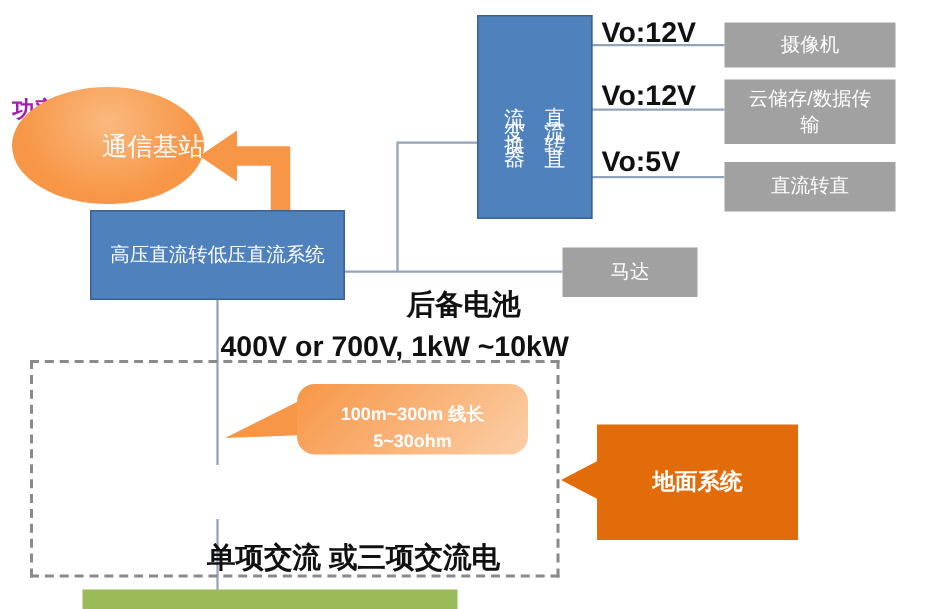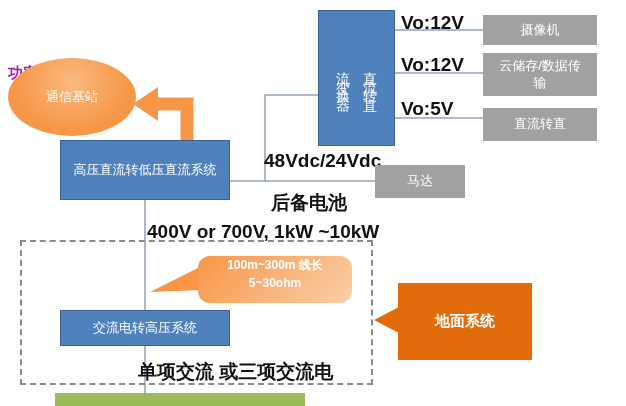--- a/index.html
+++ b/index.html
@@ -8,22 +8,22 @@
     font-family:"Liberation Sans", sans-serif;overflow:hidden;
   }
   .abs{position:absolute;}
   .wires{position:absolute;left:0;top:0;width:626px;height:406px;}
   .title{
     left:8px;top:16px;font-size:15px;font-weight:bold;color:#a21caf;margin-top:48px;
   }
   .ellipse{
     left:8px;top:58px;width:128px;height:78px;border-radius:50%;
     background:radial-gradient(ellipse at 50% 30%, #fab97f 0%, #f79646 65%);
-    display:flex;align-items:center;justify-content:center;
-    color:#fff;font-size:13px;
+    display:flex;align-items:center;justify-content:flex-end;
+    color:#fff;font-size:17px;
   }
   .box-blue{
     background:#4f81bd;border:1px solid #3a6293;color:#fff;
     display:flex;align-items:center;justify-content:center;text-align:center;
     font-size:13px;line-height:1.35;box-sizing:border-box;
   }
   .box-gray{
     background:#a1a1a1;color:#fff;
     display:flex;align-items:center;justify-content:center;text-align:center;
     font-size:13px;line-height:1.3;box-sizing:border-box;
@@ -45,21 +45,21 @@
   #acnote{left:138px;top:359px;}
   .dashed{
     left:20px;top:240px;width:353px;height:145px;
     border:2px dashed #8a8a8a;box-sizing:border-box;background:transparent;
   }
   #ac2hv{left:60px;top:310px;width:170px;height:36px;}
   .callout{
     left:198px;top:256px;width:154px;height:47px;border-radius:12px;
     background:linear-gradient(135deg,#f79646 0%,#fbcfa8 100%);
     color:#fff;font-size:12px;font-weight:bold;text-align:center;
-    display:flex;flex-direction:column;align-items:center;justify-content:flex-start;
+    display:flex;flex-direction:column;align-items:center;justify-content:flex-end;
     line-height:1.5;
   }
   #ground{
     left:398px;top:283px;width:134px;height:77px;background:#e36c0a;
     color:#fff;font-size:15px;font-weight:bold;
     display:flex;align-items:center;justify-content:center;
   }
   .greenbar{left:55px;top:393px;width:250px;height:13px;background:#9bbb59;}
 </style>
 </head>
@@ -103,39 +103,35 @@
   <div class="abs box-gray" id="cloud">
     <span>云储存/数据传输</span>
   </div>
   <div class="abs box-gray" id="camera">
     <span>摄像机</span>
   </div>
   <div class="abs box-gray" id="flight">
     <span>直流转直</span>
   </div>
 
-  <div class="abs lbl" id="dc48">48Vdc/24Vdc</div>
   <div class="abs lbl" id="backup">后备电池</div>
 
   <div class="abs box-gray" id="motor">
     <span>马达</span>
   </div>
 
   <div class="abs lbl" id="hvline">400V or 700V, 1kW ~10kW</div>
 
   <div class="abs dashed"></div>
 
   <div class="abs callout">
     <span>100m~300m 线长</span>
     <span>5~30ohm</span>
   </div>
 
-  <div class="abs box-blue" id="ac2hv">
-    <span>交流电转高压系统</span>
-  </div>
 
   <div class="abs lbl" id="acnote">单项交流 或三项交流电</div>
 
   <div class="abs" id="ground">
     <span>地面系统</span>
   </div>
 
   <div class="abs greenbar"></div>
 
 </div>

